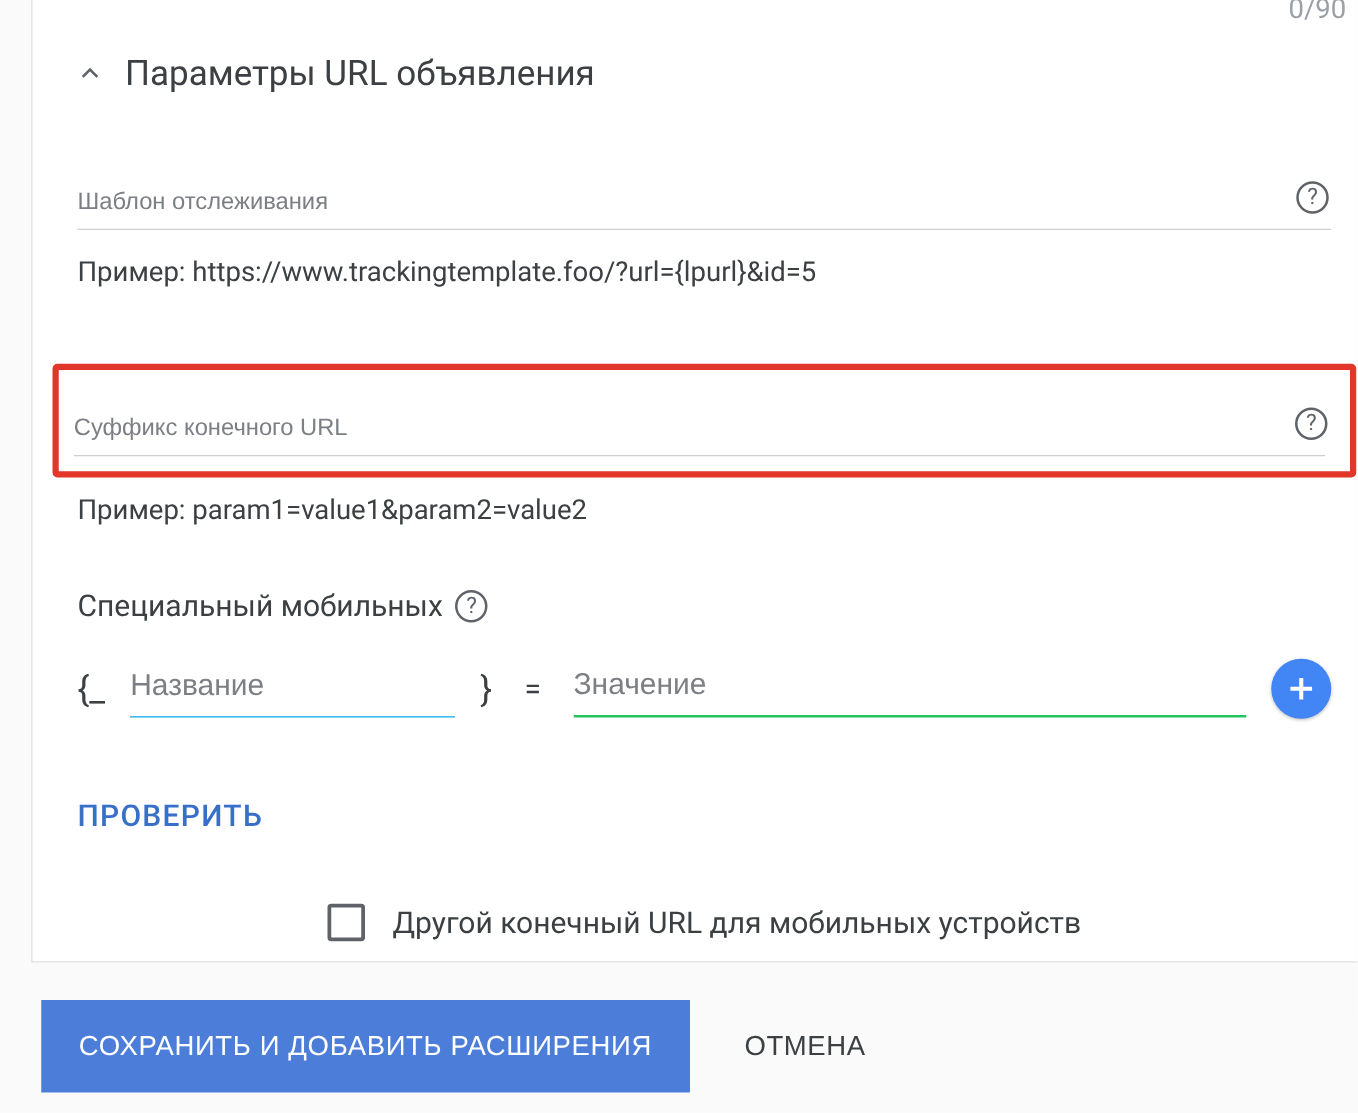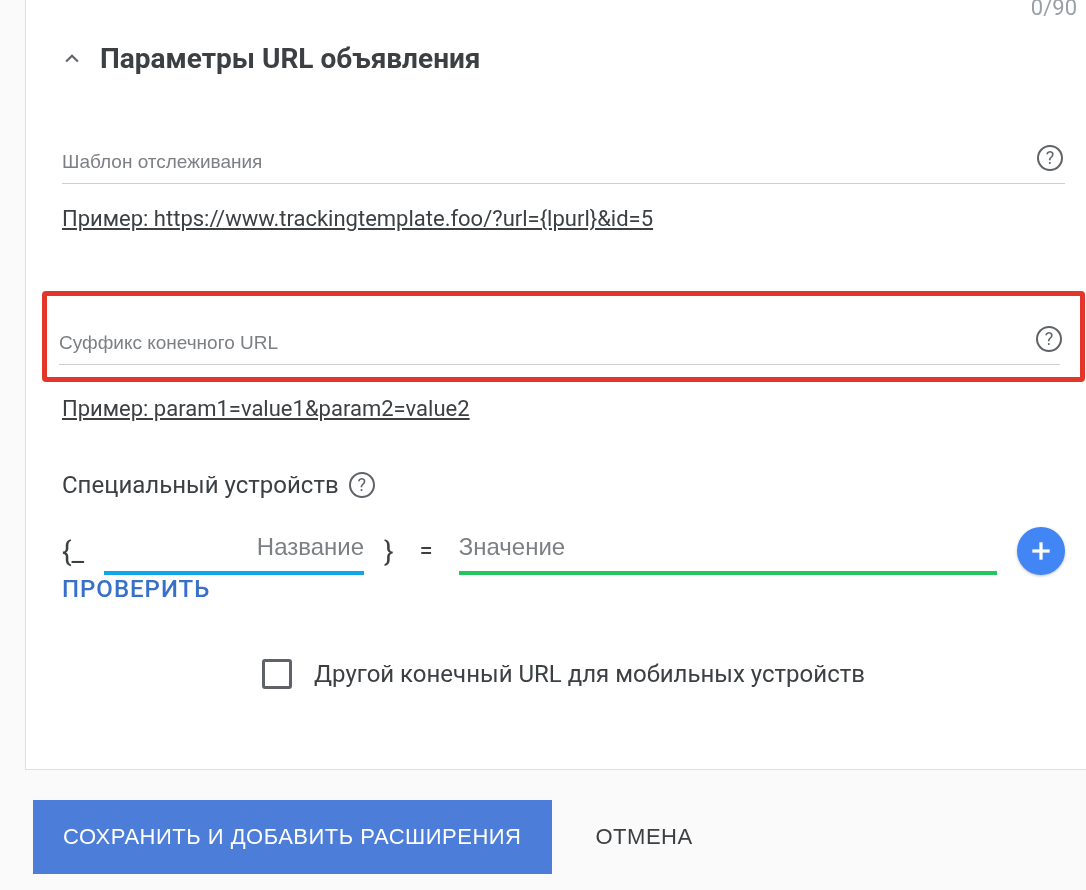--- a/index.html
+++ b/index.html
@@ -45,21 +45,21 @@
     height: 20px;
     display: inline-flex;
     align-items: center;
     justify-content: center;
     color: #5f6368;
   }
   .chevron svg { width: 20px; height: 20px; stroke: #5f6368; stroke-width: 2.5; fill: none; }
   .section-title {
     font-size: 28px;
     color: #3c4043;
-    font-weight: 700;
+    font-weight: 400;
   }
   .fields {
     padding: 0 36px;
     margin-top: 70px;
   }
   .field-wrap { position: relative; }
   .input-row {
     position: relative;
     display: flex;
     align-items: flex-end;
@@ -72,21 +72,20 @@
     width: 100%;
     outline: none;
     color: #3c4043;
     background: transparent;
   }
   .mat-input::placeholder { color: #7c7f83; opacity: 1; }
   .helper {
     font-size: 22px;
     color: #3c4043;
     margin-top: 22px;
-    text-decoration: underline;
   }
   .help-icon {
     width: 26px;
     height: 26px;
     border: 2px solid #5f6368;
     border-radius: 50%;
     display: inline-flex;
     align-items: center;
     justify-content: center;
     color: #5f6368;
@@ -130,33 +129,32 @@
     align-items: center;
     gap: 20px;
     margin-top: 28px;
   }
   .brace {
     font-size: 28px;
     color: #3c4043;
   }
   .param-name {
     border: none;
-    border-bottom: 4px solid #0ea5e9;
+    border-bottom: 1px solid #0ea5e9;
     font-size: 24px;
     padding: 6px 0 10px 0;
     width: 260px;
     outline: none;
     background: transparent;
-    text-align: right;
   }
   .param-name::placeholder { color: #7c7f83; opacity: 1; }
   .eq { font-size: 24px; color: #3c4043; margin: 0 6px; }
   .param-value {
     border: none;
-    border-bottom: 4px solid #22c55e;
+    border-bottom: 2px solid #22c55e;
     font-size: 24px;
     padding: 6px 0 10px 0;
     flex: 1;
     outline: none;
     background: transparent;
   }
   .param-value::placeholder { color: #7c7f83; opacity: 1; }
   .add-btn {
     width: 48px; height: 48px;
     border-radius: 50%;
@@ -165,20 +163,21 @@
     align-items: center;
     justify-content: center;
     border: none;
     cursor: pointer;
     flex-shrink: 0;
     box-shadow: 0 1px 3px rgba(0,0,0,0.25);
   }
   .add-btn svg { width: 26px; height: 26px; stroke: #fff; stroke-width: 3; }
   .verify-link {
     display: inline-block;
+    margin-top: 64px;
     font-size: 24px;
     letter-spacing: 1px;
     font-weight: 500;
     color: #3870c9;
     cursor: pointer;
   }
   .mobile-row {
     display: flex;
     align-items: center;
     gap: 22px;
@@ -257,21 +256,21 @@
             <input class="mat-input" type="text" placeholder="Суффикс конечного URL" style="">
             <span class="help-icon">?</span>
           </div>
         </div>
       </div>
       <div class="helper block2-helper">Пример: param1=value1&amp;param2=value2</div>
 
       
       <div class="custom-param-block">
         <div class="custom-label">
-          <span>Специальный устройств</span>
+          <span>Специальный мобильных</span>
           <span class="help-icon-inline">?</span>
         </div>
         <div class="param-row">
           <span class="brace">{_</span>
           <input class="param-name" type="text" placeholder="Название" style="">
           <span class="brace">}</span>
           <span class="eq">=</span>
           <input class="param-value" type="text" placeholder="Значение" style="">
           <button class="add-btn">
             <svg viewBox="0 0 24 24">

